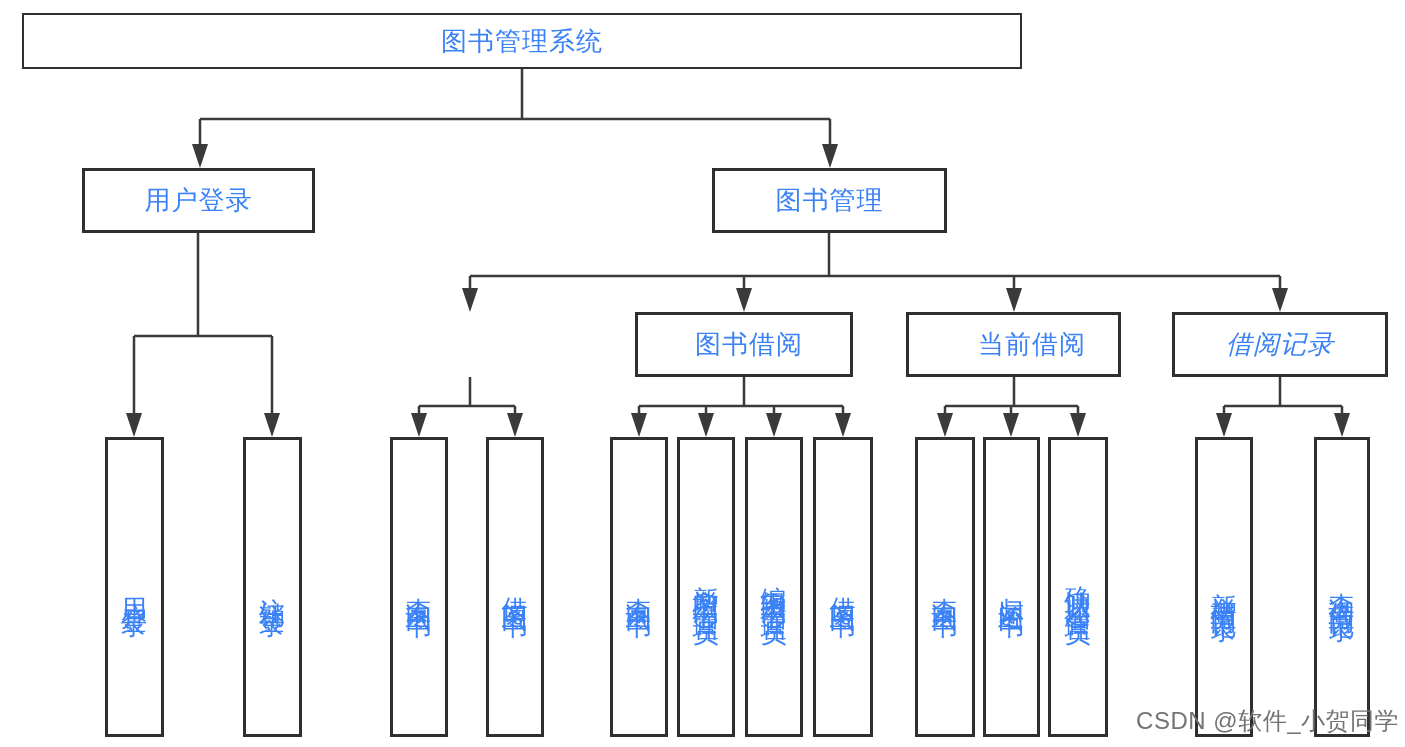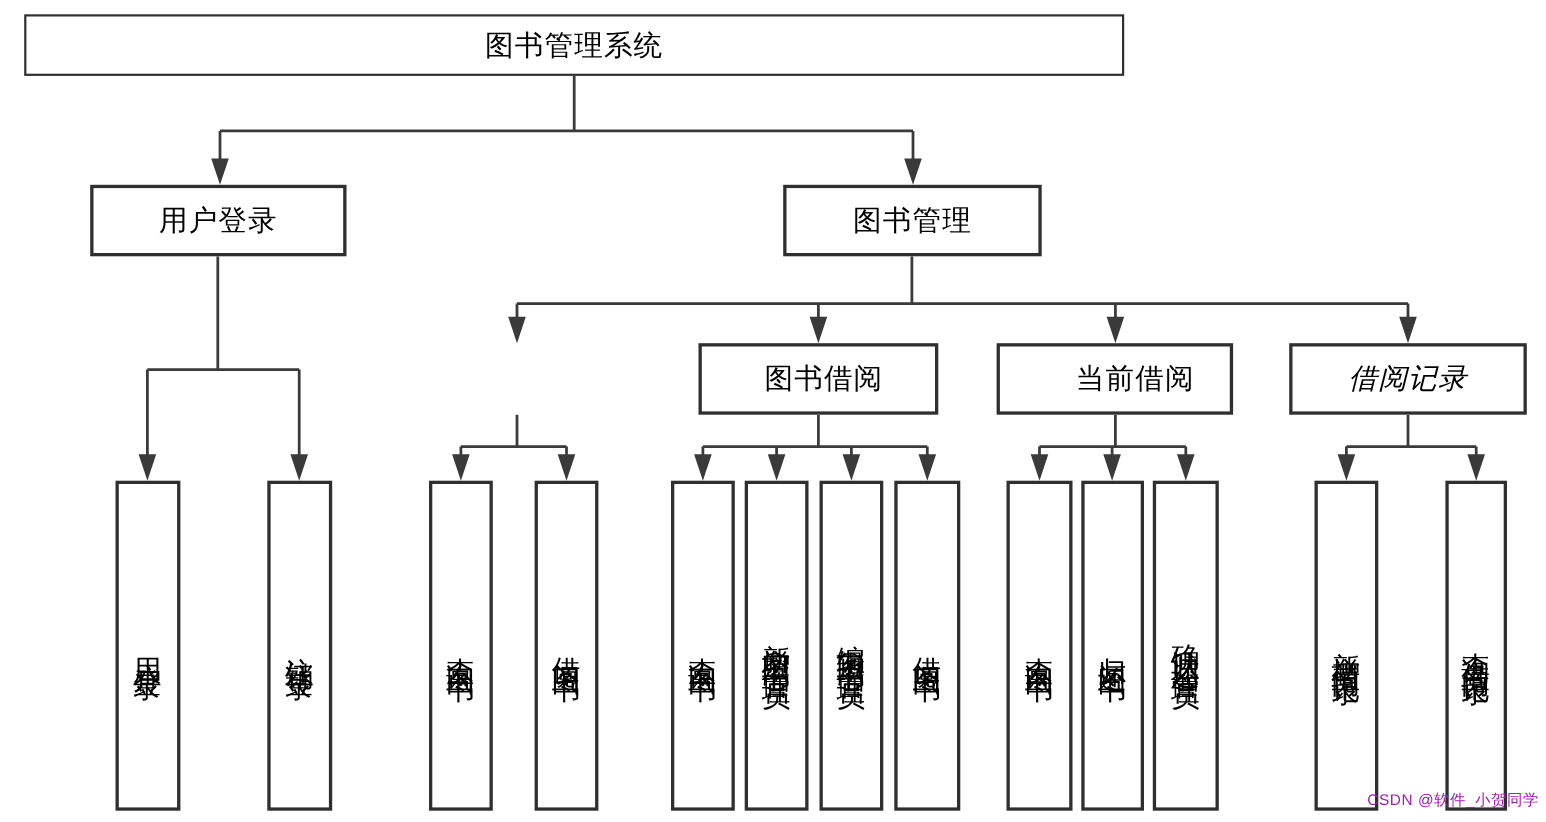--- a/index.html
+++ b/index.html
@@ -24,21 +24,21 @@
     pointer-events: none;
   }
   .node {
     position: absolute;
     box-sizing: border-box;
     background: #ffffff;
     border: 3px solid #2f2f2f;
     display: flex;
     align-items: center;
     justify-content: center;
-    color: #000000;
+    color: #3b82f6;
   }
   .root-node {
     border-width: 2.5px;
     font-size: 26px;
     letter-spacing: 1px;
   }
   .branch-node {
     font-size: 26px;
     letter-spacing: 1px;
   }
@@ -47,22 +47,22 @@
   }
   .leaf-node .vtext {
     writing-mode: vertical-lr;
     letter-spacing: 5px;
     line-height: 1;
   }
   .watermark {
     position: absolute;
     right: 6px;
     bottom: 10px;
-    font-size: 14px;
-    color: #a21caf;
+    font-size: 24px;
+    color: #737373;
     letter-spacing: 0.5px;
     white-space: nowrap;
   }
 </style>
 </head>
 <body>
 
 <div id="stage">
 
   <svg id="connectors" viewBox="0 0 1405 747" xmlns="http://www.w3.org/2000/svg">

